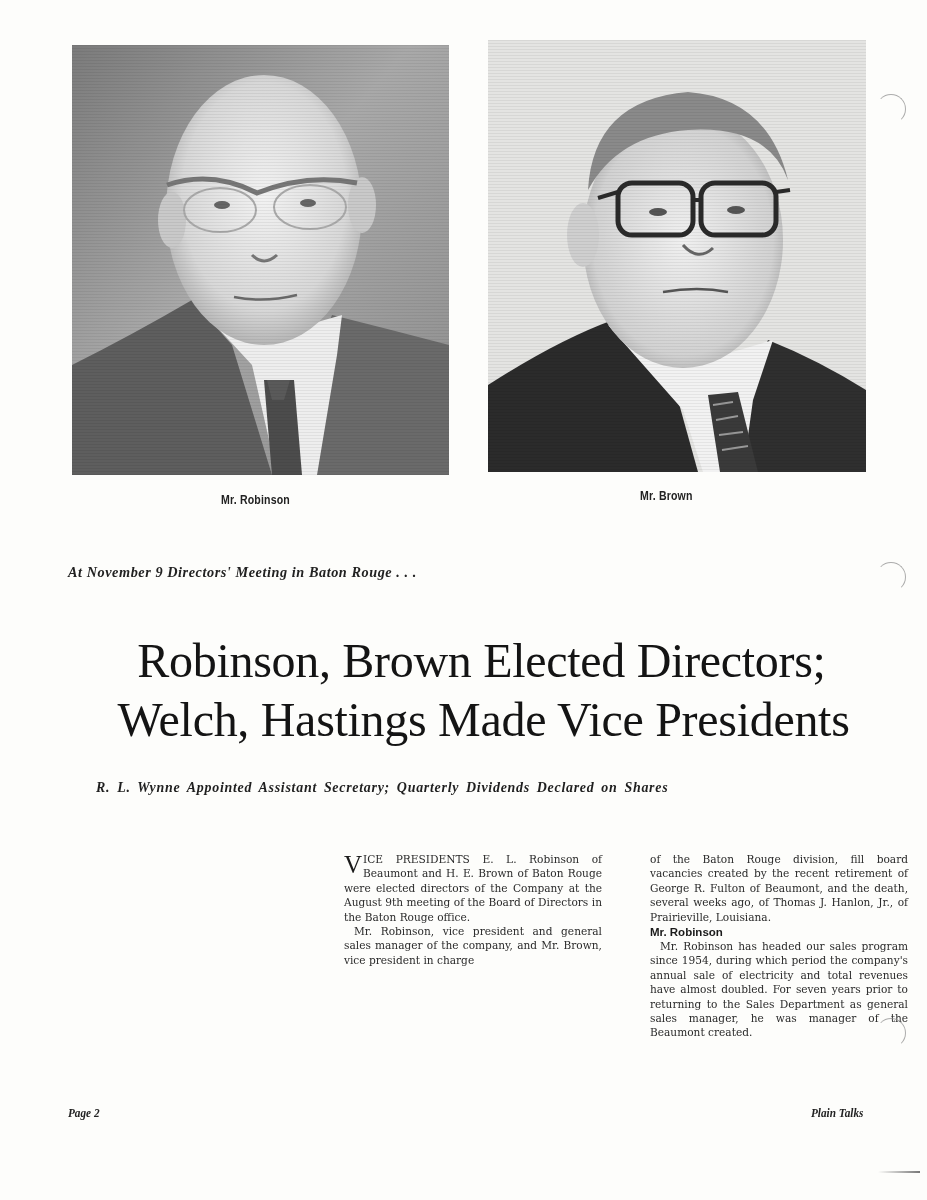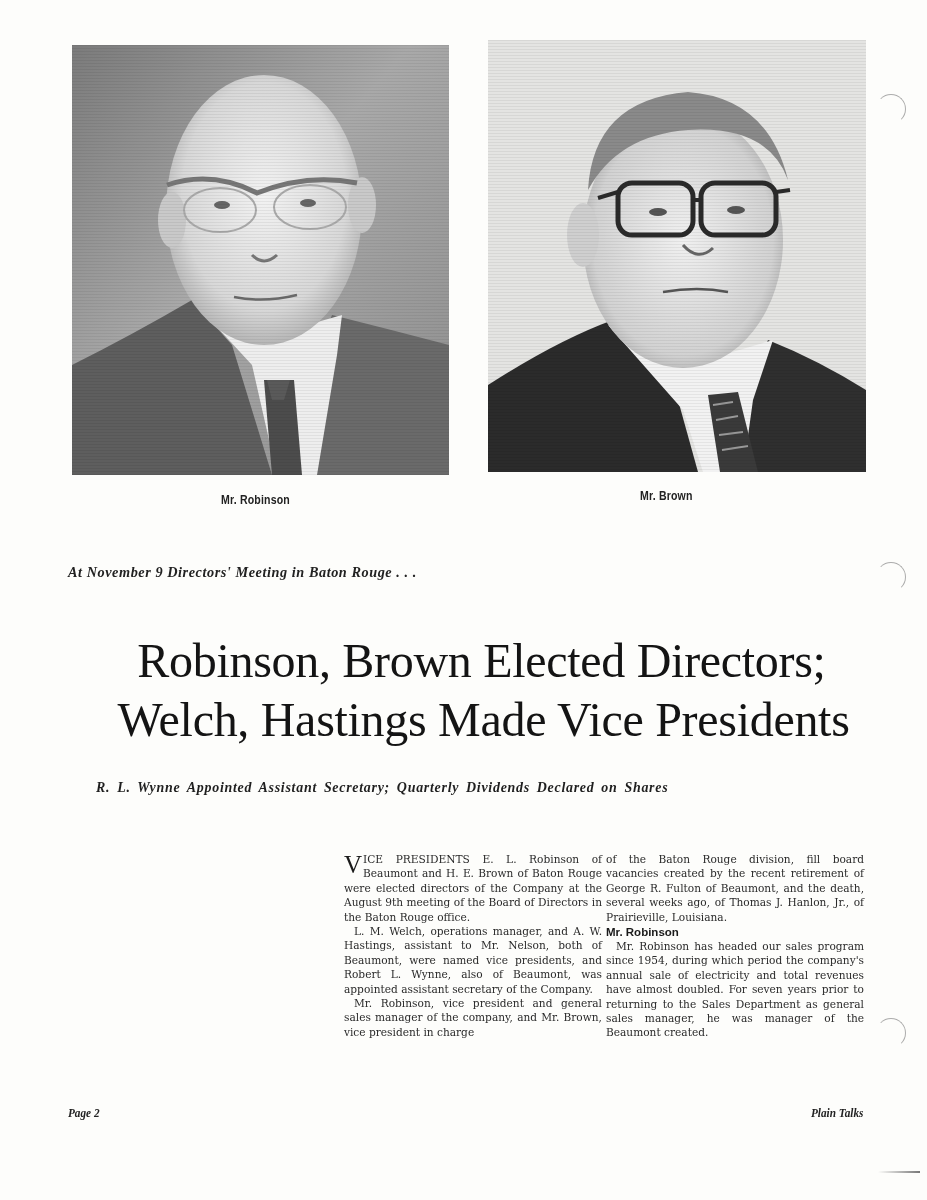--- a/index.html
+++ b/index.html
@@ -46,21 +46,21 @@
     transform: scaleX(0.9); transform-origin: left top;
     white-space: nowrap;
   }
 
   .column {
     position: absolute; top: 852px; width: 258px;
     font-family: "DejaVu Serif", serif; font-size: 10.6px; line-height: 14.4px;
     color: #2a2a2a; text-align: justify;
   }
   #column-1 { left: 344px; }
-  #column-2 { left: 606px; }
+  #column-2 { left: 650px; }
   .column p { margin: 0; text-indent: 10px; }
   .column p.lead { text-indent: 0; }
   .dropcap {
     float: left; font-size: 25px; line-height: 22px; margin: 2px 1px 0 0;
     font-family: "Liberation Serif", serif; color: #1a1a1a;
   }
   .subhead {
     font-family: "Liberation Sans", sans-serif; font-weight: bold; font-size: 11.5px;
     color: #1a1a1a; margin: 1px 0 0 0; line-height: 14px;
   }
@@ -174,21 +174,20 @@
 
 <div class="kicker">At November 9 Directors' Meeting in Baton Rouge . . .</div>
 
 <div class="headline" id="headline-1">Robinson, Brown Elected Directors;</div>
 <div class="headline" id="headline-2">Welch, Hastings Made Vice Presidents</div>
 
 <div class="deck">R. L. Wynne Appointed Assistant Secretary; Quarterly Dividends Declared on Shares</div>
 
 <div class="column" id="column-1">
   <p class="lead"><span class="dropcap">V</span><span>ICE PRESIDENTS E. L. Robinson of Beaumont and H. E. Brown of Baton Rouge were elected directors of the Company at the August 9th meeting of the Board of Directors in the Baton Rouge office.</span></p>
-  <p>L. M. Welch, operations manager, and A. W. Hastings, assistant to Mr. Nelson, both of Beaumont, were named vice presidents, and Robert L. Wynne, also of Beaumont, was appointed assistant secretary of the Company.</p>
   <p>Mr. Robinson, vice president and general sales manager of the company, and Mr. Brown, vice president in charge</p>
 </div>
 
 <div class="column" id="column-2">
   <p class="lead">of the Baton Rouge division, fill board vacancies created by the recent retirement of George R. Fulton of Beaumont, and the death, several weeks ago, of Thomas J. Hanlon, Jr., of Prairieville, Louisiana.</p>
   <div class="subhead">Mr. Robinson</div>
   <p>Mr. Robinson has headed our sales program since 1954, during which period the company's annual sale of electricity and total revenues have almost doubled. For seven years prior to returning to the Sales Department as general sales manager, he was manager of the Beaumont created.</p>
 </div>
 
 <div class="folio" id="folio-page">Page 2</div>

